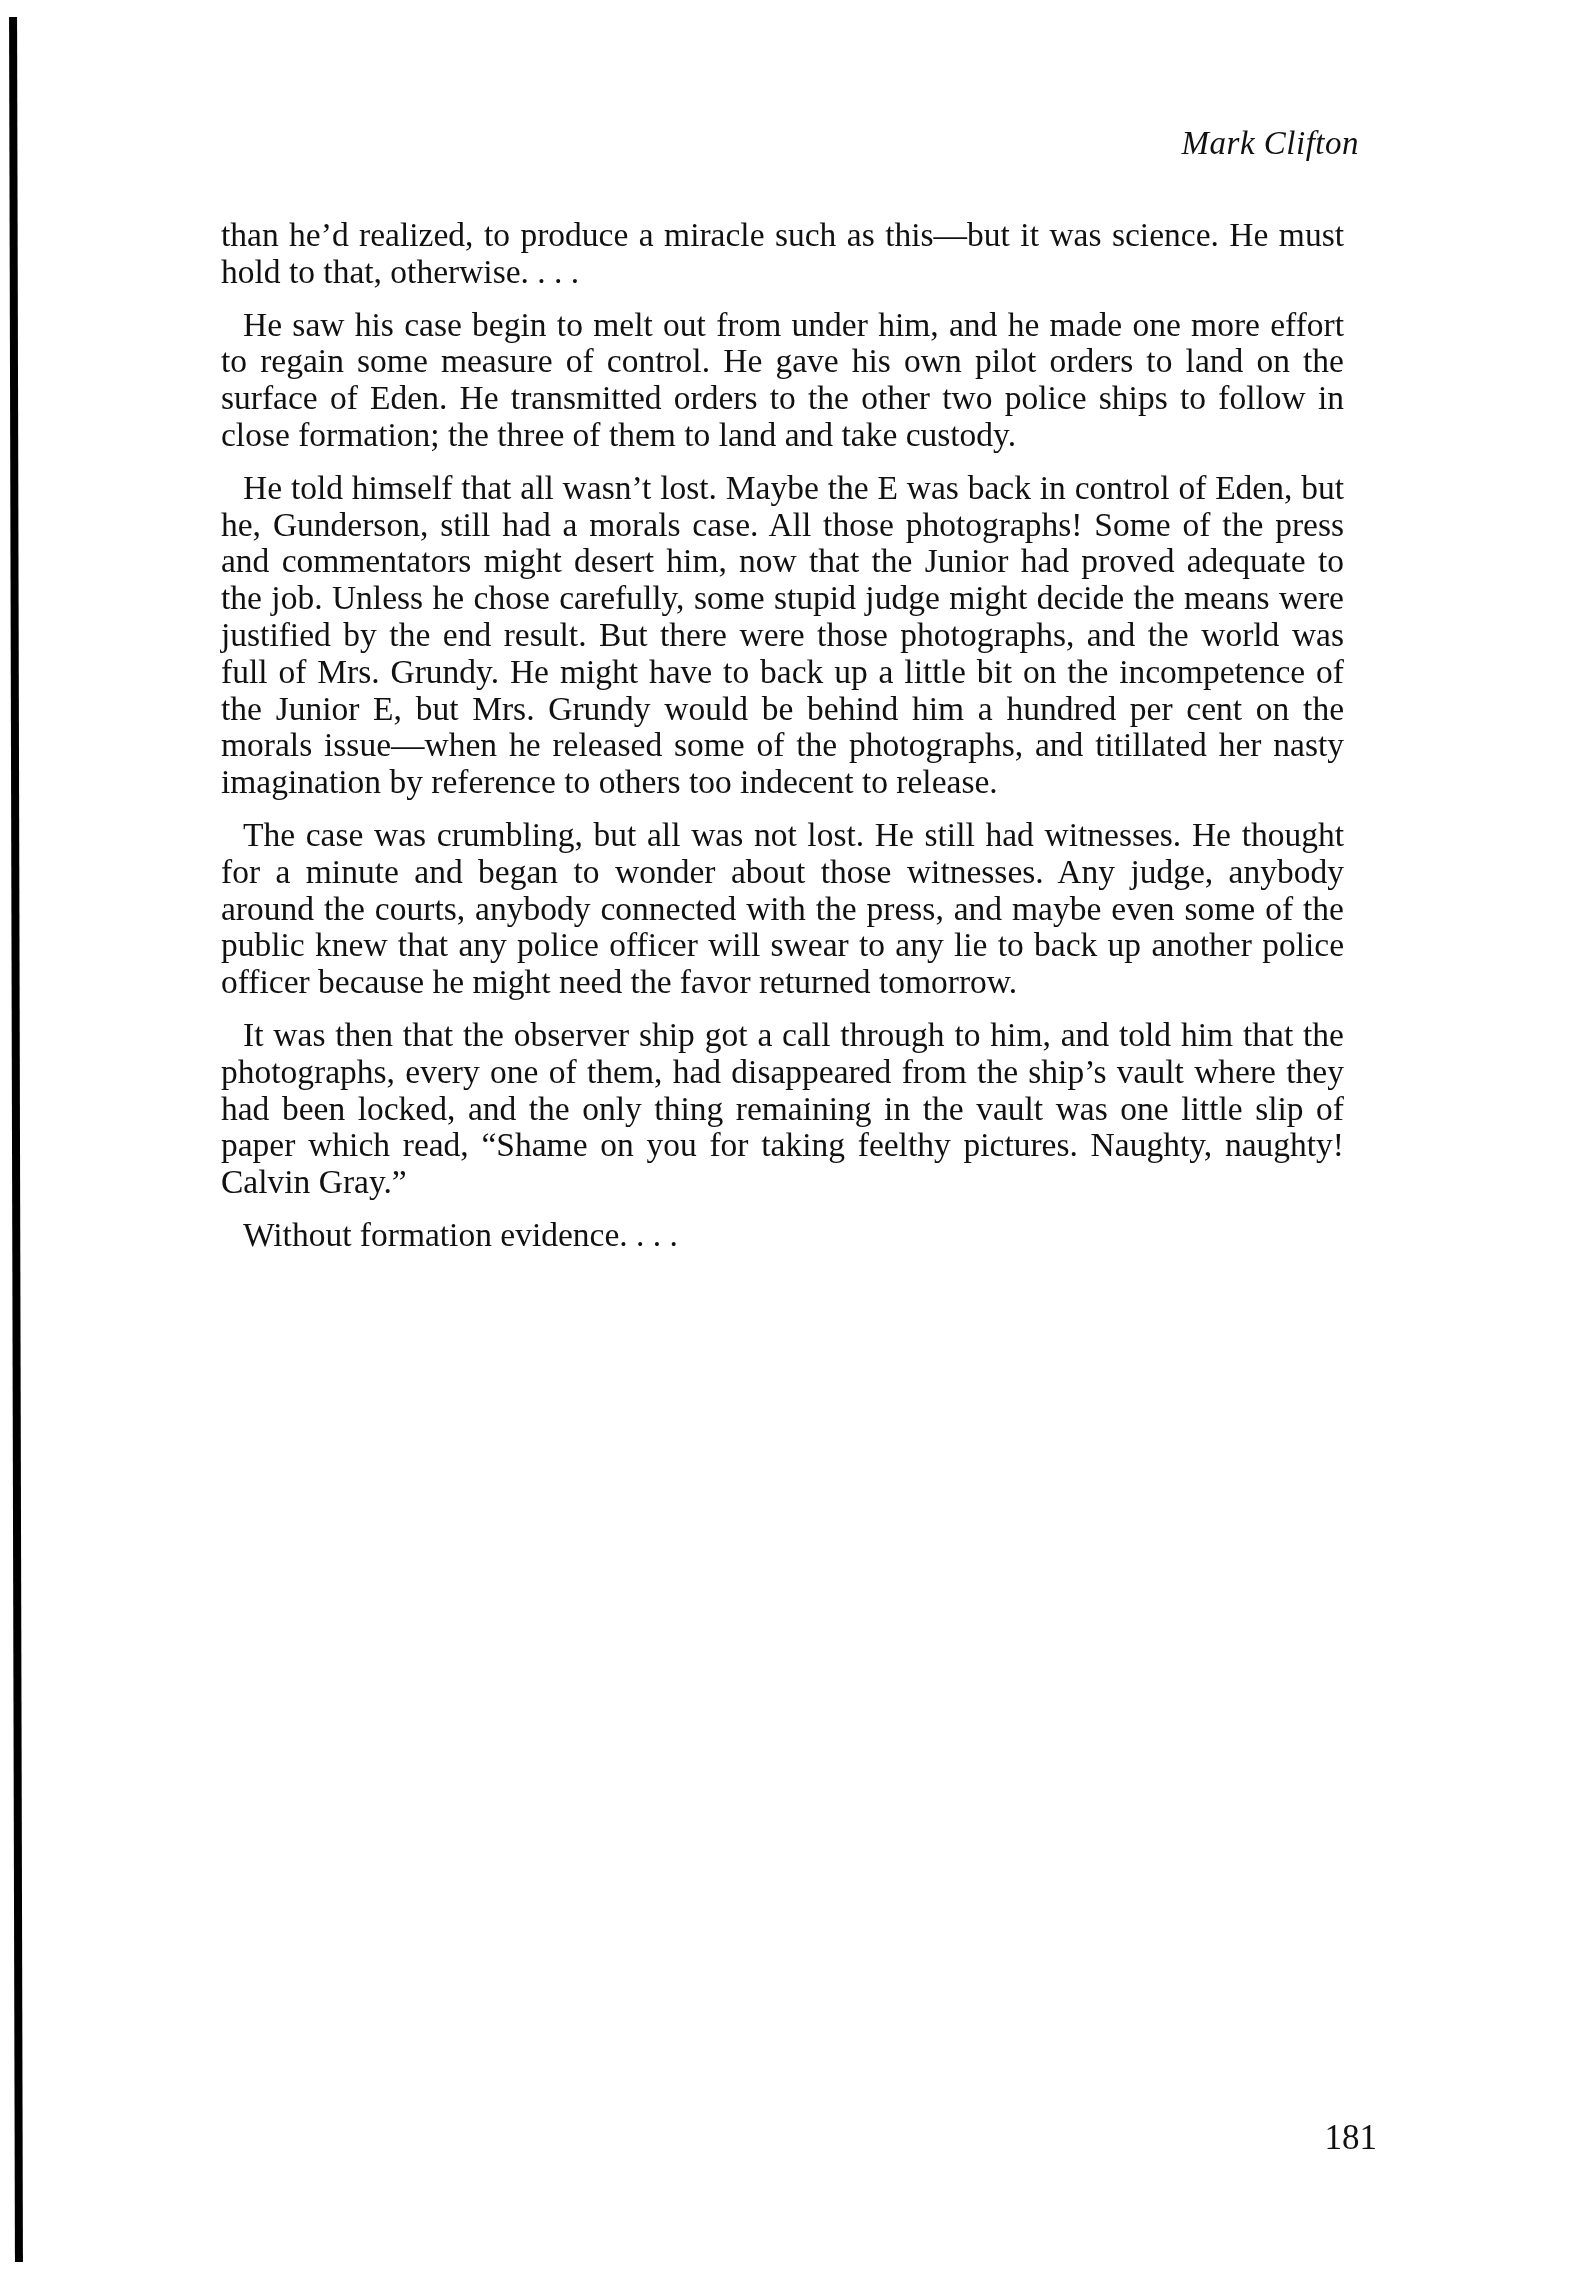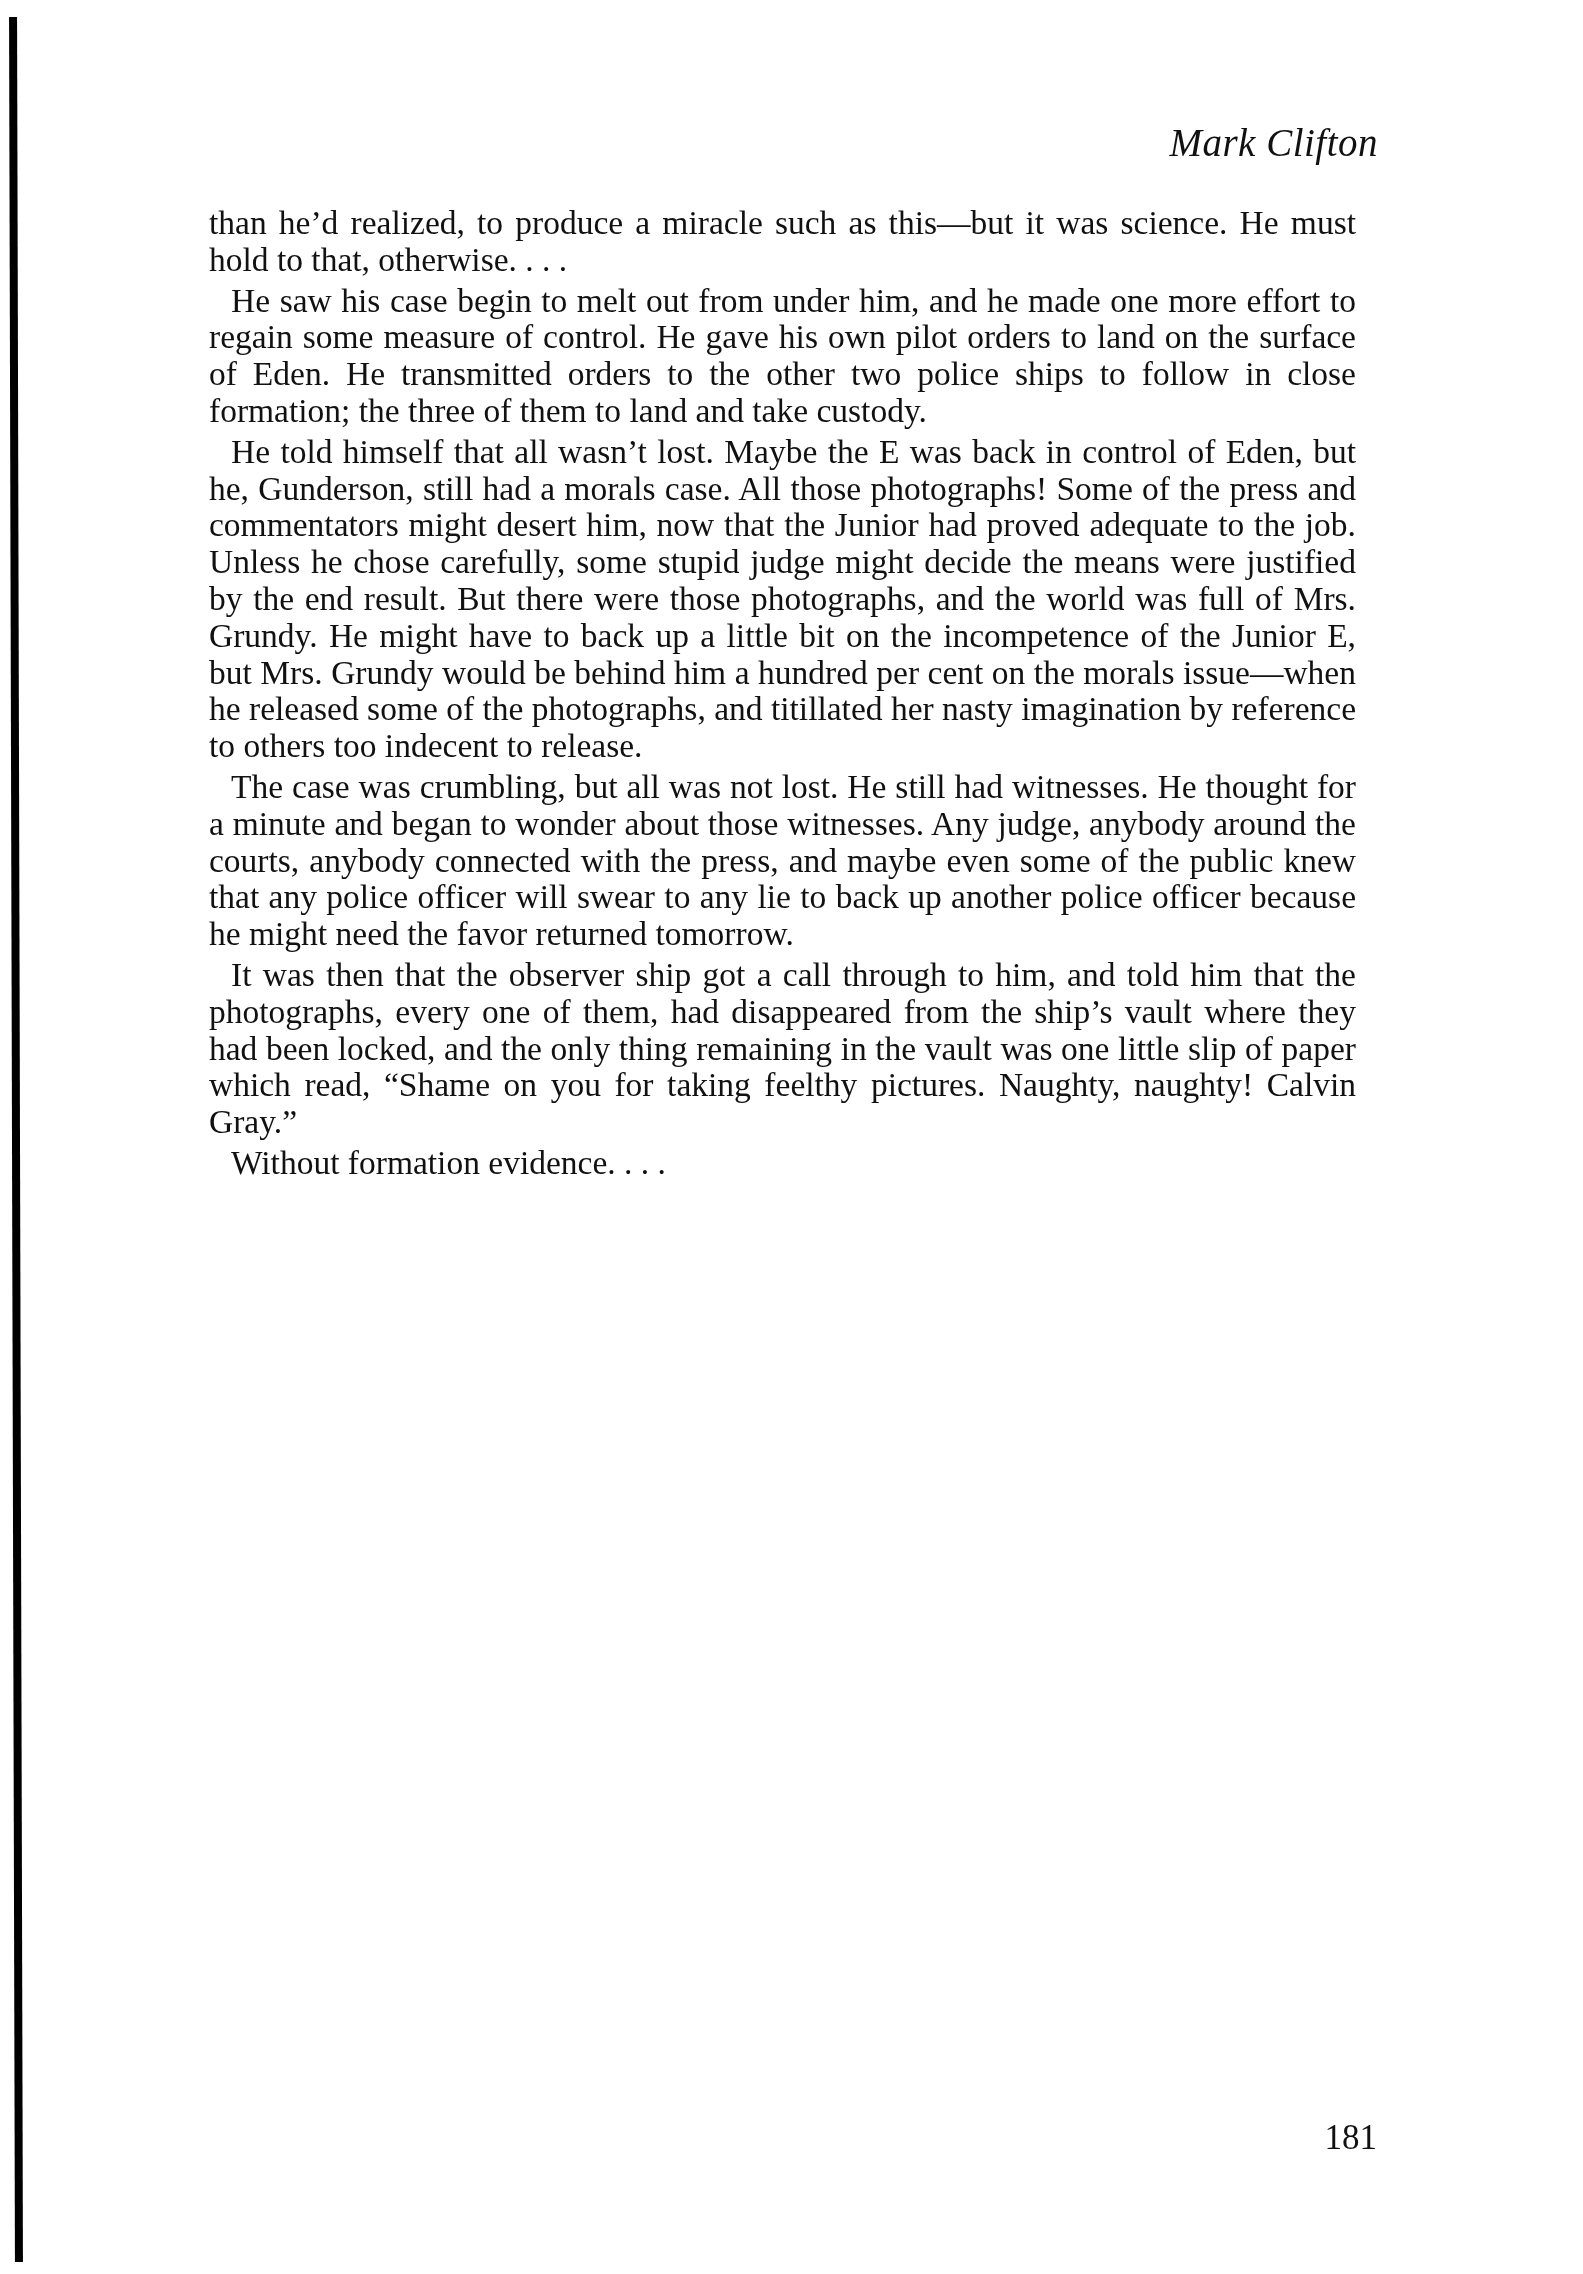--- a/index.html
+++ b/index.html
@@ -19,37 +19,37 @@
       position: absolute;
       left: 12px;
       top: 17px;
       width: 8px;
       height: 2245px;
       background: #000000;
       transform: skewX(0.15deg);
     }
     .running-head {
       position: absolute;
-      right: 205px;
+      right: 224px;
       top: 123px;
       font-style: italic;
-      font-size: 39px;
+      font-size: 33px;
       letter-spacing: 0.5px;
       line-height: 40px;
     }
     .text-block {
       position: absolute;
       left: 205px;
       top: 201px;
       width: 1155px;
       font-size: 33.5px;
       line-height: 36.8px;
     }
     .para {
-      margin: 4px;
+      margin: 16px;
       text-align: justify;
       text-indent: 22px;
       hyphens: none;
     }
     .para.first {
       text-indent: 0;
     }
     .page-number {
       position: absolute;
       right: 206px;

